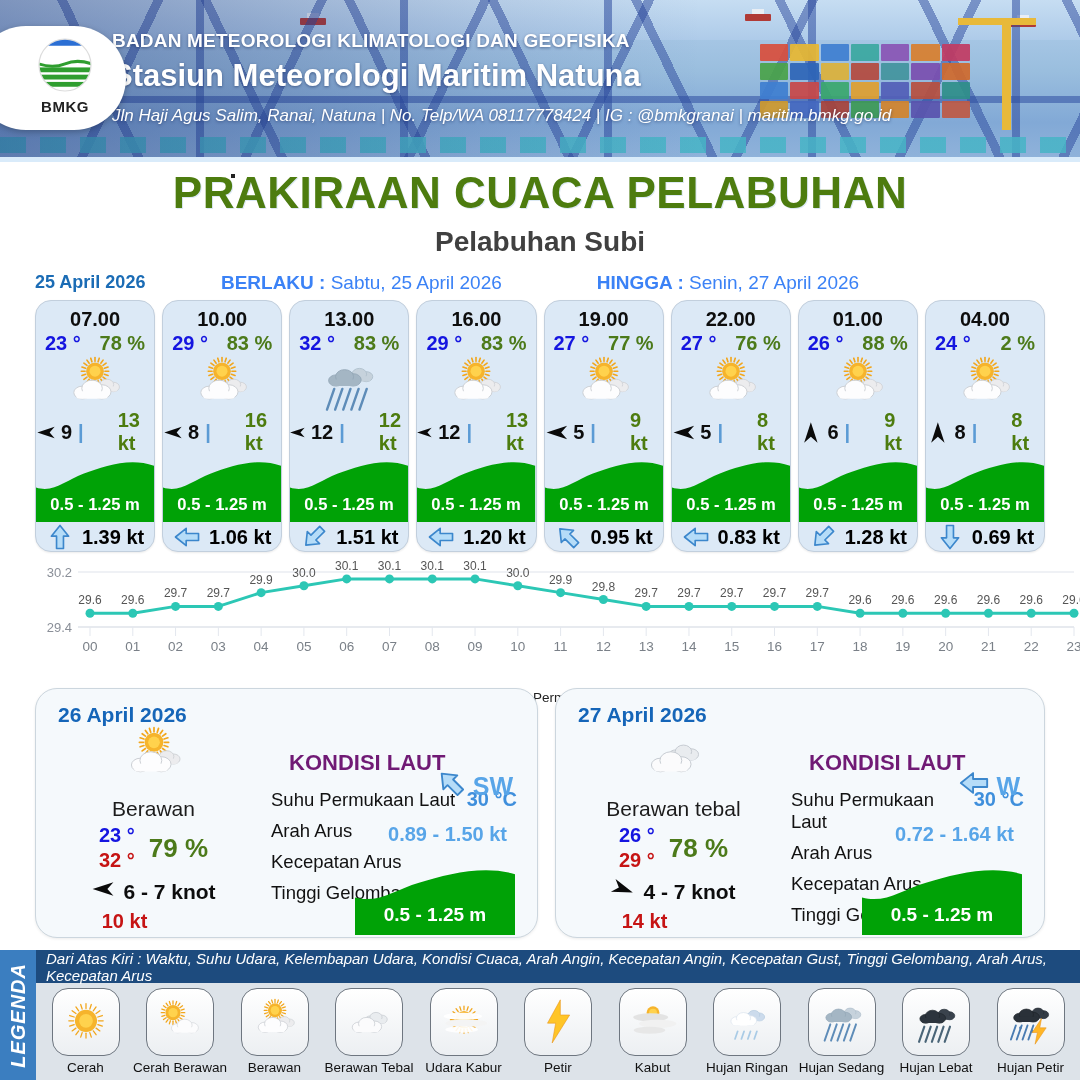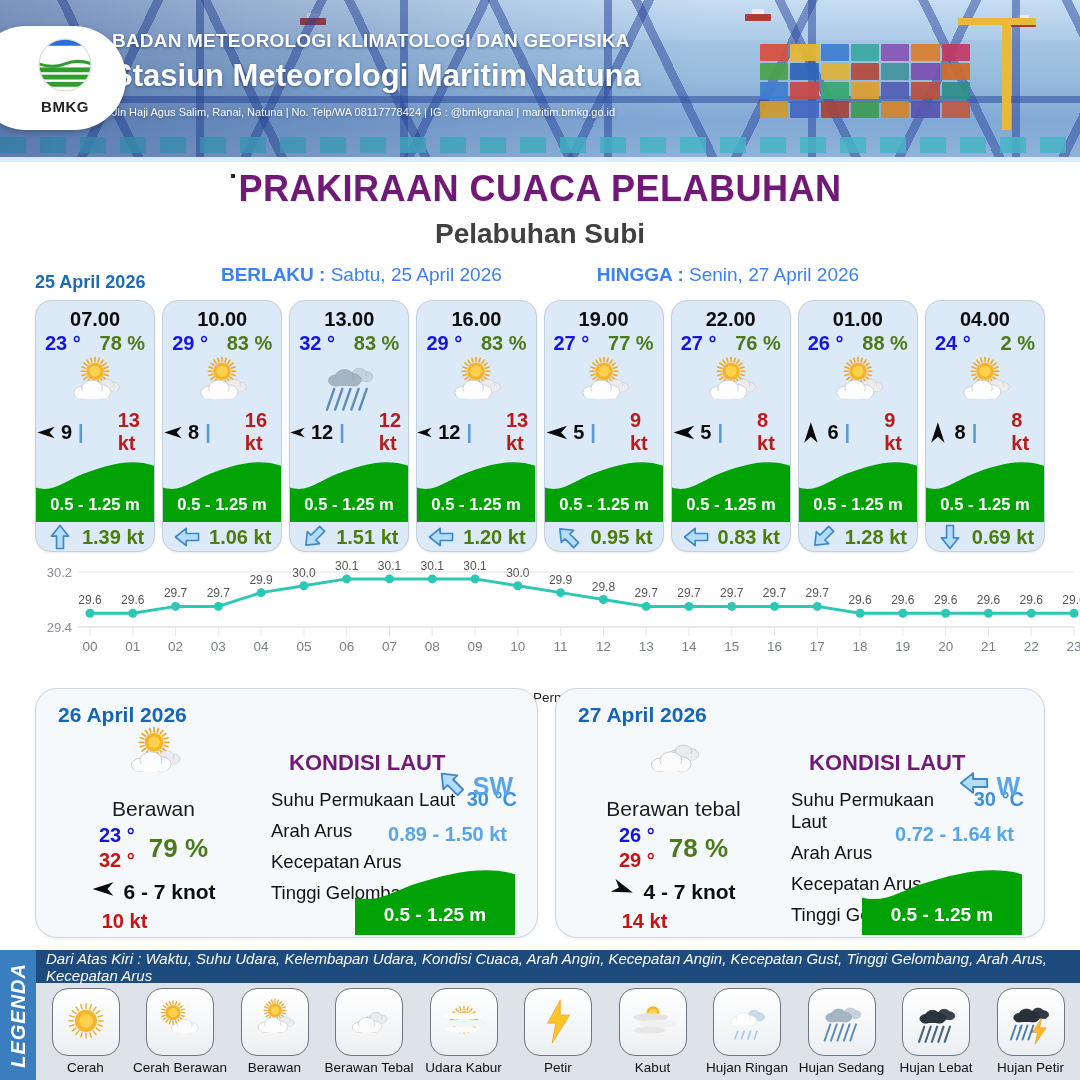--- a/index.html
+++ b/index.html
@@ -31,49 +31,49 @@
 
   .logo-pill { position:absolute; left:-26px; top:26px; width:152px; height:104px; background:#fff;
     border-radius:56px; box-shadow:0 2px 6px rgba(0,0,0,.25); z-index:3; }
   .logo-box { position:absolute; left:48px; top:10px; width:86px; text-align:center; }
   .logo-label { font-weight:bold; font-size:15px; color:#222; letter-spacing:.5px; }
 
   .hdr-text { position:absolute; left:112px; top:30px; z-index:2; color:#fff;
     text-shadow:0 1px 3px rgba(20,40,90,.55); }
   .hdr-org { font-size:19px; font-weight:bold; letter-spacing:.2px; }
   .hdr-station { font-size:31px; font-weight:bold; margin-top:6px; }
-  .hdr-address { font-size:11px; margin-top:12px; font-weight:400; }
+  .hdr-address { font-size:17px; margin-top:12px; font-weight:400;font-style:italic; }
 
   
   .title-block { position:absolute; top:168px; left:0; width:1080px; text-align:center; }
   .tiny-dot { position:absolute; left:231px; top:6px; width:4px; height:4px; background:#222; }
-  .main-title { font-size:36px; font-weight:800; color:#701a75; letter-spacing:.5px;
+  .main-title { font-size:44px; font-weight:800; color:#4d7c0f; letter-spacing:.5px;
     text-shadow:1px 1px 0 #dce9f5; }
   .sub-title { font-size:28px; font-weight:bold; color:#404040; margin-top:8px; }
   .valid-row { margin-top:14px; display:flex; justify-content:center; gap:95px; font-size:19px; color:#3b82f6; }
   .valid-row b { font-weight:bold; }
   .forecast-date { position:absolute; left:35px; top:272px; font-size:18px; font-weight:bold; color:#1b6cb5; }
 
   
   .cards-row { position:absolute; left:35px; top:300px; width:1010px; height:252px; display:flex; gap:7px; }
   .fcard { flex:1 1 0; background:#dce9f6; border:1.5px solid #c2cfdd; border-radius:16px; overflow:hidden;
     display:flex; flex-direction:column; align-items:center; box-shadow:0 1px 2px rgba(0,0,0,.08); }
   .fc-time { font-size:20px; font-weight:bold; color:#0d0d0d; margin-top:7px; line-height:1.1; }
   .fc-th { width:100%; display:flex; justify-content:space-between; padding:2px 9px 0 9px;
     font-size:20px; font-weight:bold; }
   .fc-temp { color:#1515e0; } .fc-hum { color:#4c7a1a; }
   .fc-icon { height:64px; display:flex; align-items:center; justify-content:center; }
   .fc-wind { display:flex; align-items:center; gap:5px; font-size:20px; font-weight:bold; color:#0d0d0d;
     height:30px; }
   .fc-pipe { color:#5b9bd5; font-weight:bold; padding:0 1px; }
-  .fc-gust { color:#b91c1c;margin-left:28px; }
+  .fc-gust { color:#4d7c0f;margin-left:28px; }
   .fc-wave { width:100%; margin-top:2px; flex:1 1 auto; display:flex; align-items:flex-end; }
   .fc-wave svg { display:block; width:100%; }
   .fc-current { height:38px; display:flex; align-items:center; gap:8px; font-size:20px; font-weight:bold;
-    color:#4d7c0f; padding-bottom:2px; }
+    color:#000000; padding-bottom:2px; }
 
   
   .chart-wrap { position:absolute; left:32px; top:552px; width:1050px; }
   .chart-legend { display:flex; justify-content:center; align-items:center; gap:7px; margin-top:2px;
     font-size:13.5px; color:#222; }
   .cl-dot { width:9px; height:9px; border-radius:50%; background:#2cc7b5; }
 
   
   .panels-row { position:absolute; left:35px; top:688px; width:1010px; display:flex; gap:17px; }
   .panel { height:250px; background:#f5f9fc; border:1.5px solid #ccd6de; border-radius:22px;

